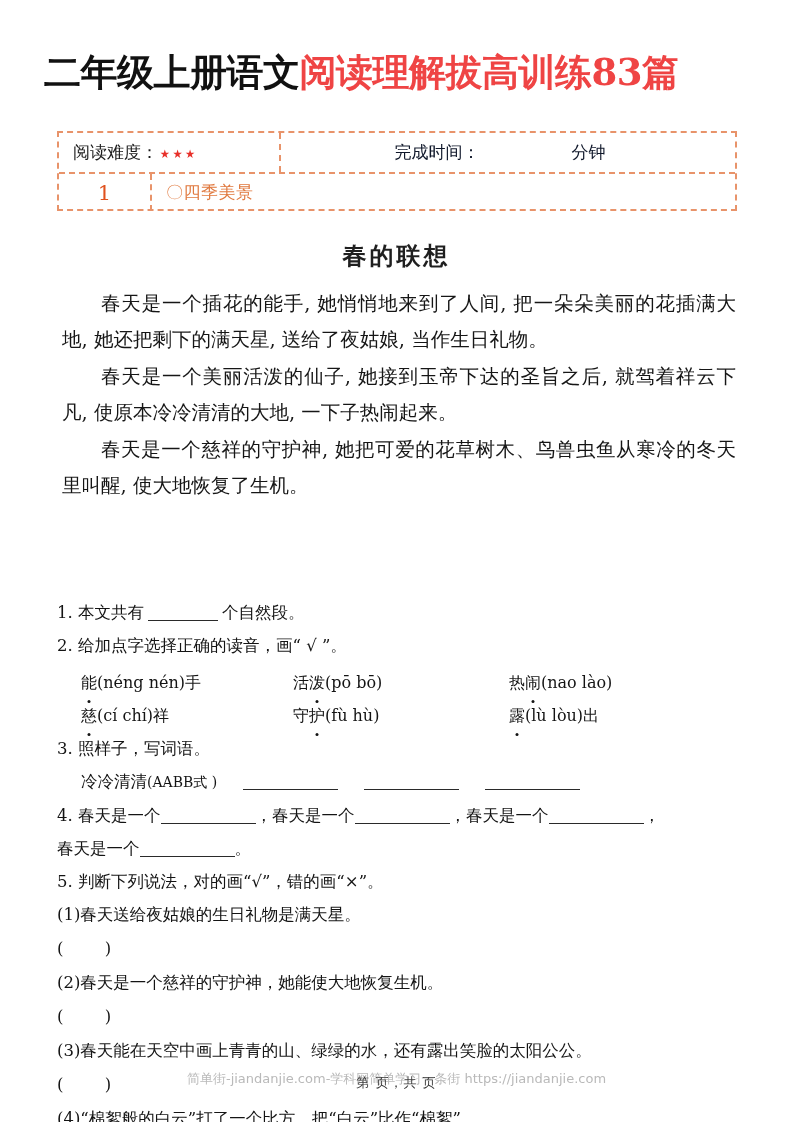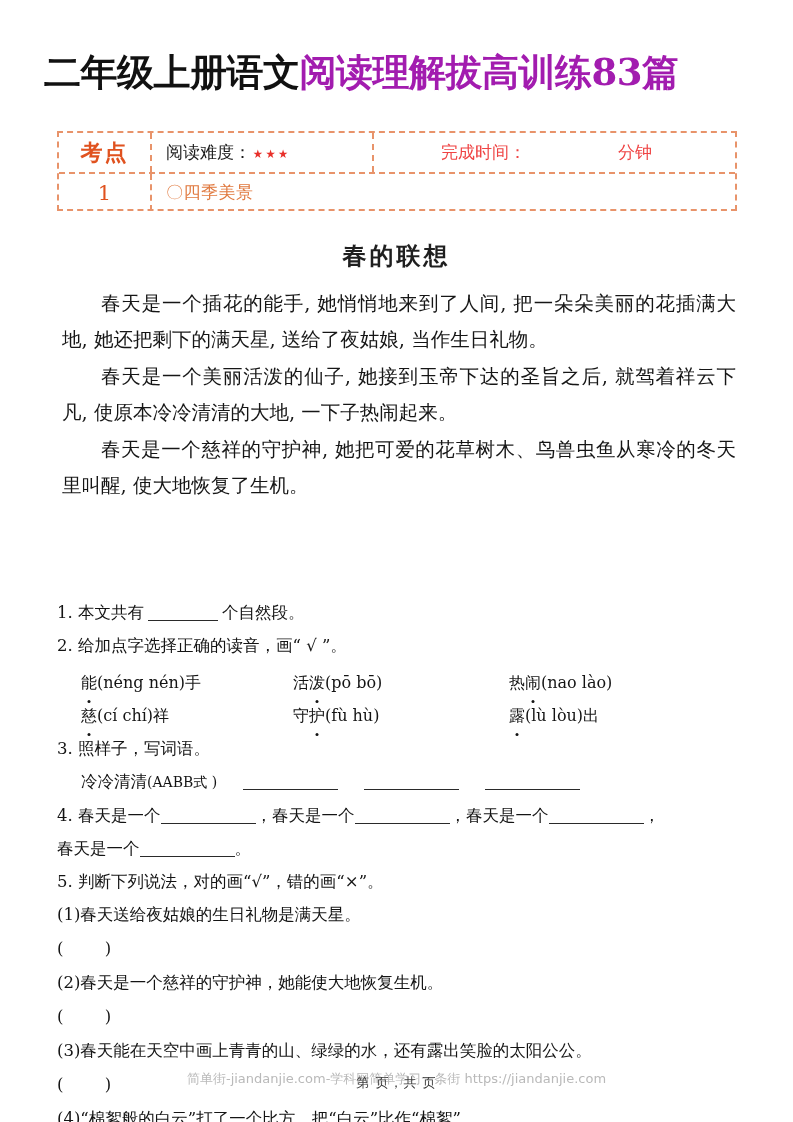--- a/index.html
+++ b/index.html
@@ -29,21 +29,21 @@
     top: 52px;
     width: 712px;
     font-family: "DejaVu Serif", "Liberation Serif", serif;
     font-size: 37px;
     font-weight: bold;
     letter-spacing: -0.5px;
     white-space: nowrap;
     line-height: 1.1;
   }
   .title-black { color: #111111; }
-  .title-red   { color: #a21caf; }
+  .title-red   { color: #ef4444; }
 
   
   .info-box {
     position: absolute;
     left: 57px;
     top: 131px;
     width: 680px;
     height: 80px;
     border: 2px dashed #e8936a;
     box-sizing: border-box;
@@ -102,21 +102,21 @@
     color: #1a1a1a;
   }
   .cell-right {
     flex: 1 1 auto;
     height: 100%;
     display: flex;
     align-items: center;
     justify-content: center;
     font-family: Liberation Sans, sans-serif;
     font-size: 17px;
-    color: #ef4444;
+    color: #0f172a;
   }
   .stars {
     color: #e8302a;
     font-size: 16px;
     letter-spacing: 3px;
     margin-left: 2px;
   }
   .time-inner {
     display: flex;
     align-items: baseline;
@@ -271,23 +271,20 @@
 
 <div class="page">
 
   <div class="doc-title">
     <span class="title-black">二年级上册语文</span><span class="title-red">阅读理解拔高训练83篇</span>
   </div>
 
   <div class="info-box">
 
     <div class="info-row info-row-top">
-      <div class="cell-label">
-        <span class="kaodian">考点</span>
-      </div>
       <div class="cell-mid">
         <span>阅读难度：</span>
           <span class="stars">★★★</span>
       </div>
       <div class="cell-right">
         <span class="time-inner">
           <span>完成时间：</span>
           <span>分钟</span>
         </span>
       </div>

